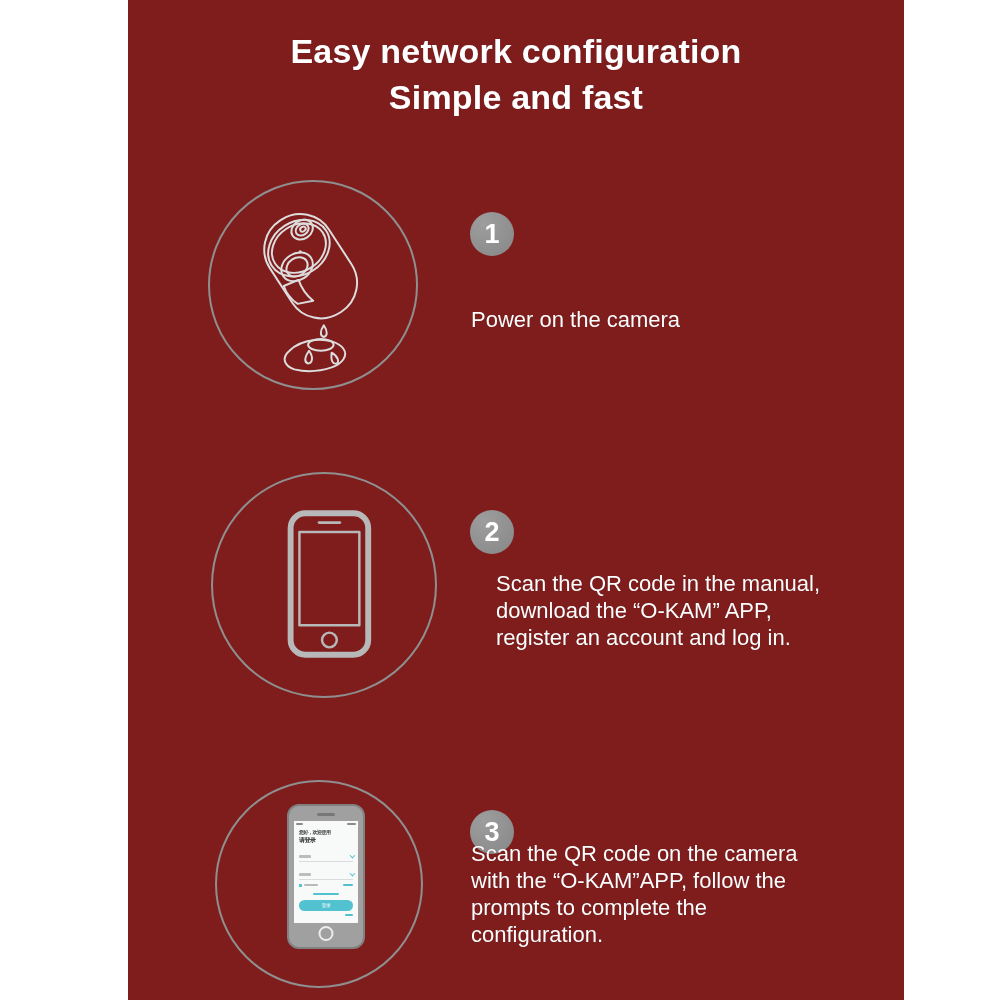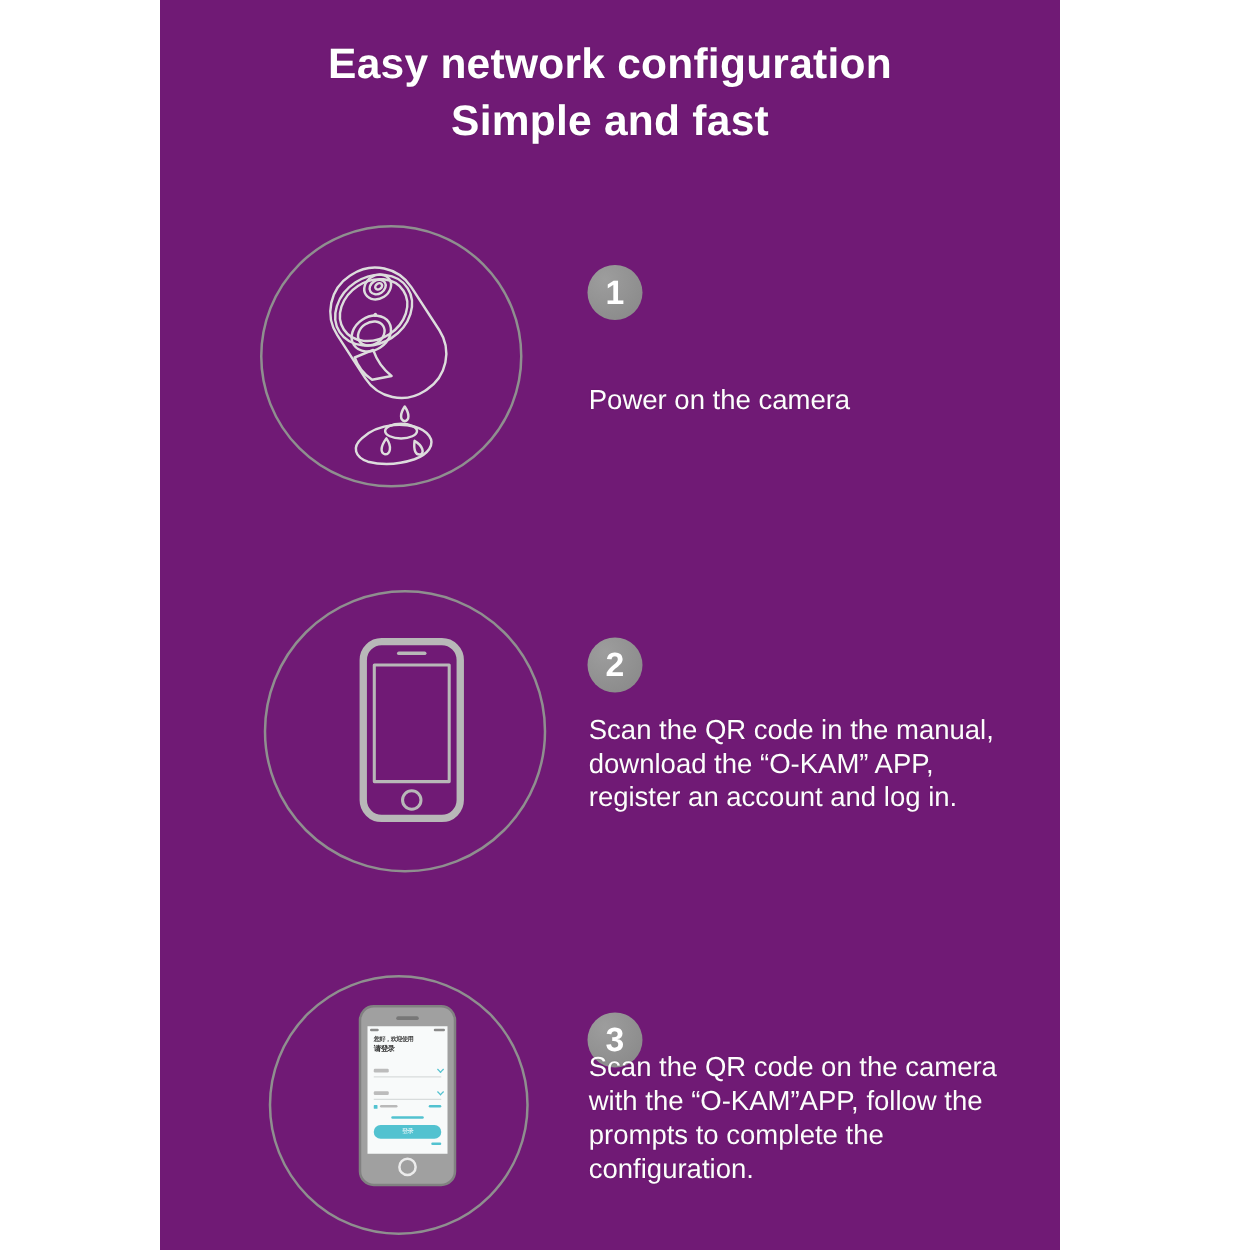--- a/index.html
+++ b/index.html
@@ -6,22 +6,22 @@
   html, body {
     width: 1000px; height: 1000px;
     background: #ffffff;
     font-family: "Liberation Sans", "DejaVu Sans", sans-serif;
     overflow: hidden;
     position: relative;
   }
   .panel {
     position: absolute;
     left: 128px; top: 0;
-    width: 720px; height: 1000px;
-    background: #701a75;
+    width: 776px; height: 1000px;
+    background: #7f1d1d;
   }
   .title {
     position: absolute;
     top: 28px; left: 0; width: 100%;
     text-align: center;
     color: #ffffff;
     font-size: 34px;
     font-weight: bold;
     line-height: 46px;
     letter-spacing: 0.2px;
@@ -55,21 +55,21 @@
     position: absolute;
     left: 343px;
     width: 392px;
     color: #fdfdfd;
     font-size: 22px;
     line-height: 27px;
     white-space: pre-line;
     text-shadow: 0 0 1px rgba(40,40,40,0.3);
   }
   .text-1 { top: 274px; margin-top: 32px; }
-  .text-2 { top: 570px; }
+  .text-2 { top: 570px; margin-left: 25px; }
   .text-3 { top: 840px; }
   .art { position: absolute; left: 0; top: 0; width: 100%; height: 100%; }
 
   
   .phone3 {
     position: absolute;
     left: 70px; top: 22px;
     width: 78px; height: 145px;
     background: #a0a0a0;
     border: 2px solid #818181;

